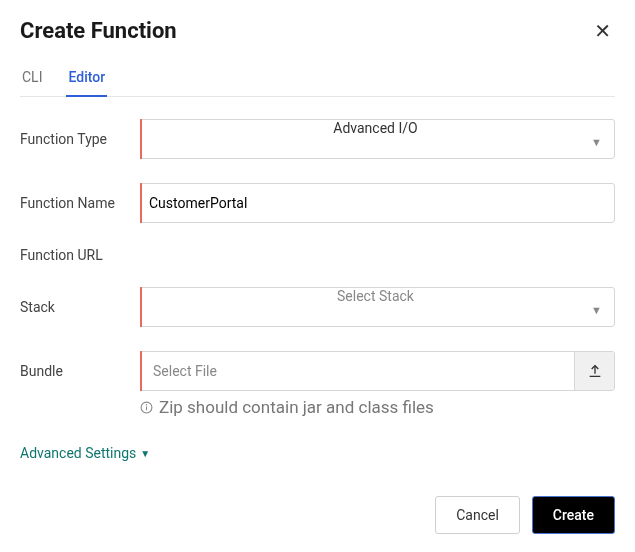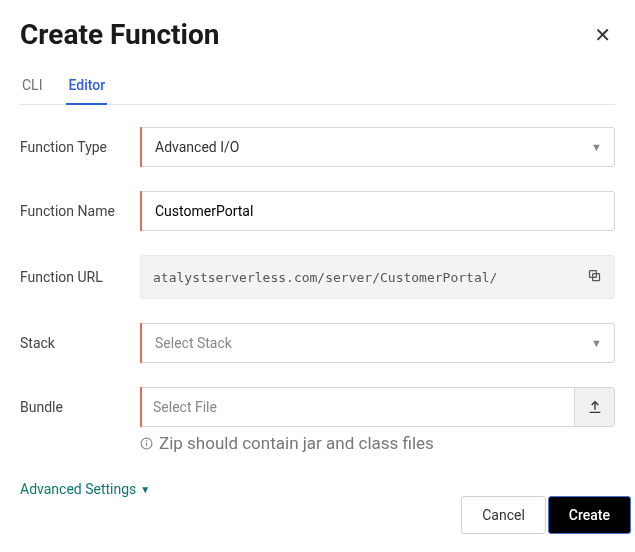--- a/index.html
+++ b/index.html
@@ -12,21 +12,21 @@
     height: 552px;
     padding: 18px 20px 20px 20px;
     position: relative;
   }
   .header {
     display: flex;
     justify-content: space-between;
     align-items: center;
   }
   .title {
-    font-size: 28px;
+    font-size: 22px;
     font-weight: 700;
     color: #1a1a1a;
   }
   .close {
     font-size: 20px;
     color: #333;
     cursor: pointer;
     padding: 0 4px;
   }
   .tabs {
@@ -75,21 +75,21 @@
     width: 100%;
     height: 40px;
     border: 1px solid #d6d6d6;
     border-radius: 3px;
     font-size: 14px;
     display: flex;
     align-items: center;
     padding: 0 12px;
     background: #fff;
   }
-  .select, .input { padding-left: 14px; }
+  .select, .input { padding-left: 8px; flex-direction: column; }
   .select { cursor: pointer; color: #333; }
   .select.placeholder { color: #888; }
   .chevron {
     margin-left: auto;
     font-size: 11px;
     color: #888;
   }
   .input {
     outline: none;
     font-family: inherit;
@@ -152,23 +152,23 @@
     font-size: 14px;
     cursor: pointer;
     display: inline-flex;
     align-items: center;
     gap: 4px;
   }
   .adv-caret { font-size: 10px; }
   .footer {
     position: absolute;
     bottom: 18px;
-    right: 4px;
-    display: flex;
-    gap: 2px;
+    right: 20px;
+    display: flex;
+    gap: 12px;
   }
   .btn {
     height: 38px;
     padding: 0 20px;
     font-size: 14px;
     border-radius: 3px;
     cursor: pointer;
     display: flex;
     align-items: center;
     justify-content: center;
@@ -214,31 +214,20 @@
   <div class="row">
     <div class="label">Function Name</div>
     <div class="control">
       <div class="req-marker"></div>
       <input class="input" type="text" value="CustomerPortal" style="">
     </div>
   </div>
 
   <div class="row">
     <div class="label">Function URL</div>
-    <div class="control">
-      <div class="url-box">
-        <span class="url-text">atalystserverless.com/server/CustomerPortal/</span>
-        <span class="copy-icon">
-          <svg width="15" height="15" viewBox="0 0 24 24" fill="none" stroke="currentColor" stroke-width="2">
-            <rect x="9" y="9" width="11" height="11" rx="1"></rect>
-            <rect x="4" y="4" width="11" height="11" rx="1"></rect>
-          </svg>
-        </span>
-      </div>
-    </div>
   </div>
 
   <div class="row">
     <div class="label">Stack</div>
     <div class="control">
       <div class="req-marker"></div>
       <div class="select placeholder">
         <span>Select Stack</span>
         <span class="chevron">▼</span>
       </div>

